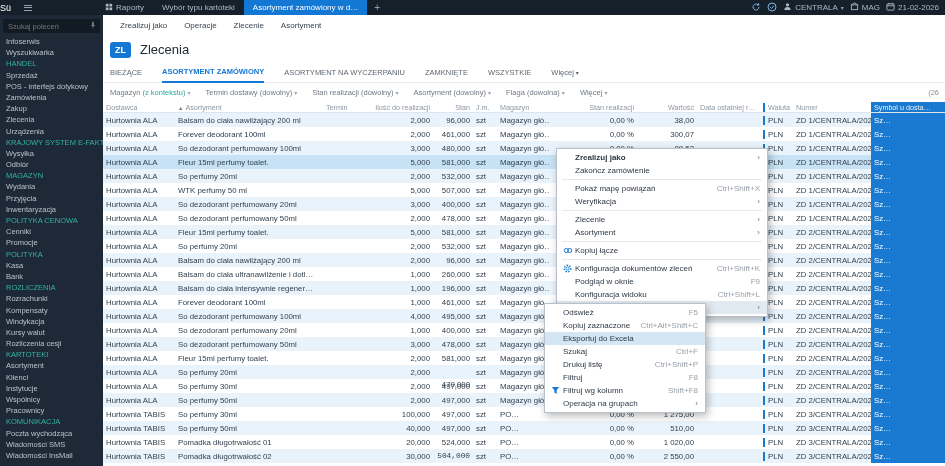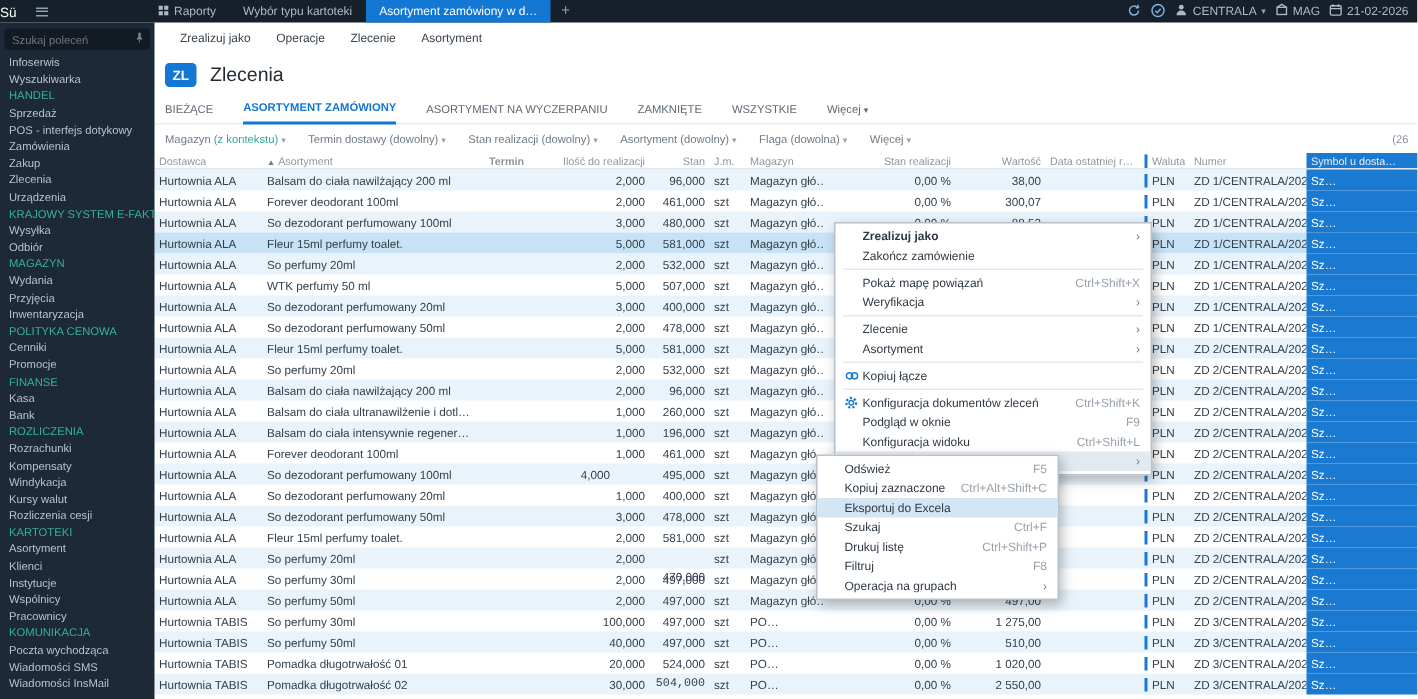--- a/index.html
+++ b/index.html
@@ -157,21 +157,21 @@
       <div class="sb-item sb-section">KRAJOWY SYSTEM E-FAKTUR</div>
       <div class="sb-item">Wysyłka</div>
       <div class="sb-item">Odbiór</div>
       <div class="sb-item sb-section">MAGAZYN</div>
       <div class="sb-item">Wydania</div>
       <div class="sb-item">Przyjęcia</div>
       <div class="sb-item">Inwentaryzacja</div>
       <div class="sb-item sb-section">POLITYKA CENOWA</div>
       <div class="sb-item">Cenniki</div>
       <div class="sb-item">Promocje</div>
-      <div class="sb-item sb-section">FINANSE</div>
+      <div class="sb-item sb-section">POLITYKA</div>
       <div class="sb-item">Kasa</div>
       <div class="sb-item">Bank</div>
       <div class="sb-item sb-section">ROZLICZENIA</div>
       <div class="sb-item">Rozrachunki</div>
       <div class="sb-item">Kompensaty</div>
       <div class="sb-item">Windykacja</div>
       <div class="sb-item">Kursy walut</div>
       <div class="sb-item">Rozliczenia cesji</div>
       <div class="sb-item sb-section">KARTOTEKI</div>
       <div class="sb-item">Asortyment</div>
@@ -210,21 +210,21 @@
       <span class="filter"><span>Termin dostawy </span><span>(dowolny)</span><span class="f-arr">▾</span></span>
       <span class="filter"><span>Stan realizacji </span><span>(dowolny)</span><span class="f-arr">▾</span></span>
       <span class="filter"><span>Asortyment </span><span>(dowolny)</span><span class="f-arr">▾</span></span>
       <span class="filter"><span>Flaga </span><span>(dowolna)</span><span class="f-arr">▾</span></span>
       <span class="filter"><span>Więcej</span><span class="f-arr">▾</span></span>
       <span class="f-count">(26</span>
     </div>
   <div class="thead" id="thead">
       <span class="tc" style="width: 72px;"><span>Dostawca</span></span>
       <span class="tc" style="width: 148px;"><span class="sort">▲</span><span>Asortyment</span></span>
-      <span class="tc" style="width: 38px; font-weight: bold;"><span>Termin</span></span>
+      <span class="tc" style="width: 38px;"><span>Termin</span></span>
       <span class="tc r" style="width: 72px;"><span>Ilość do realizacji</span></span>
       <span class="tc r" style="width: 40px;"><span>Stan</span></span>
       <span class="tc" style="width: 24px;"><span>J.m.</span></span>
       <span class="tc" style="width: 52px;"><span>Magazyn</span></span>
       <span class="tc r" style="width: 88px;"><span>Stan realizacji</span></span>
       <span class="tc r" style="width: 60px;"><span>Wartość</span></span>
       <span class="tc" style="width: 66px;"><span>Data ostatniej r…</span></span>
       <span class="tc pin" style="width: 30px;"><span>Waluta</span></span>
       <span class="tc" style="width: 78px;"><span>Numer</span></span>
       <span class="tc sym" style="width: 74px;">
@@ -439,21 +439,21 @@
         <span class="tc r" style="width: 60px;">150,04</span>
         <span class="tc" style="width: 66px;"></span>
         <span class="tc pin" style="width: 30px;">PLN</span>
         <span class="tc" style="width: 78px;">ZD 2/CENTRALA/2026</span>
         <span class="tc sym" style="width: 74px;">Sz…</span>
       </div>
       <div class="trow alt">
         <span class="tc" style="width: 72px;">Hurtownia ALA</span>
         <span class="tc" style="width: 148px;">So dezodorant perfumowany 100ml</span>
         <span class="tc" style="width: 38px;"></span>
-        <span class="tc r" style="width: 72px; text-align: center;">4,000</span>
+        <span class="tc r" style="width: 72px;">4,000</span>
         <span class="tc r" style="width: 40px;">495,000</span>
         <span class="tc" style="width: 24px;">szt</span>
         <span class="tc" style="width: 52px;">Magazyn głó…</span>
         <span class="tc r" style="width: 88px;">0,00 %</span>
         <span class="tc r" style="width: 60px;">118,00</span>
         <span class="tc" style="width: 66px;"></span>
         <span class="tc pin" style="width: 30px;">PLN</span>
         <span class="tc" style="width: 78px;">ZD 2/CENTRALA/2026</span>
         <span class="tc sym" style="width: 74px;">Sz…</span>
       </div>
@@ -703,17 +703,26 @@
       <span class="m-gut"></span>
       <span class="m-label">Drukuj listę</span>
       <span class="m-short">Ctrl+Shift+P</span>
     </div>
     <div class="m-item">
       <span class="m-gut"></span>
       <span class="m-label">Filtruj</span>
       <span class="m-short">F8</span>
     </div>
     <div class="m-item">
+      <span class="m-gut">
+        <svg width="9" height="9" viewBox="0 0 10 10">
+          <path d="M1 1h8L6.3 4.8V9L3.7 7.3V4.8z" fill="#1a7ad1"></path>
+        </svg>
+      </span>
+      <span class="m-label">Filtruj wg kolumn</span>
+      <span class="m-short">Shift+F8</span>
+    </div>
+    <div class="m-item">
       <span class="m-gut"></span>
       <span class="m-label">Operacja na grupach</span>
       <span class="m-arrow">›</span>
     </div>
   </div>
 
 </body></html>

